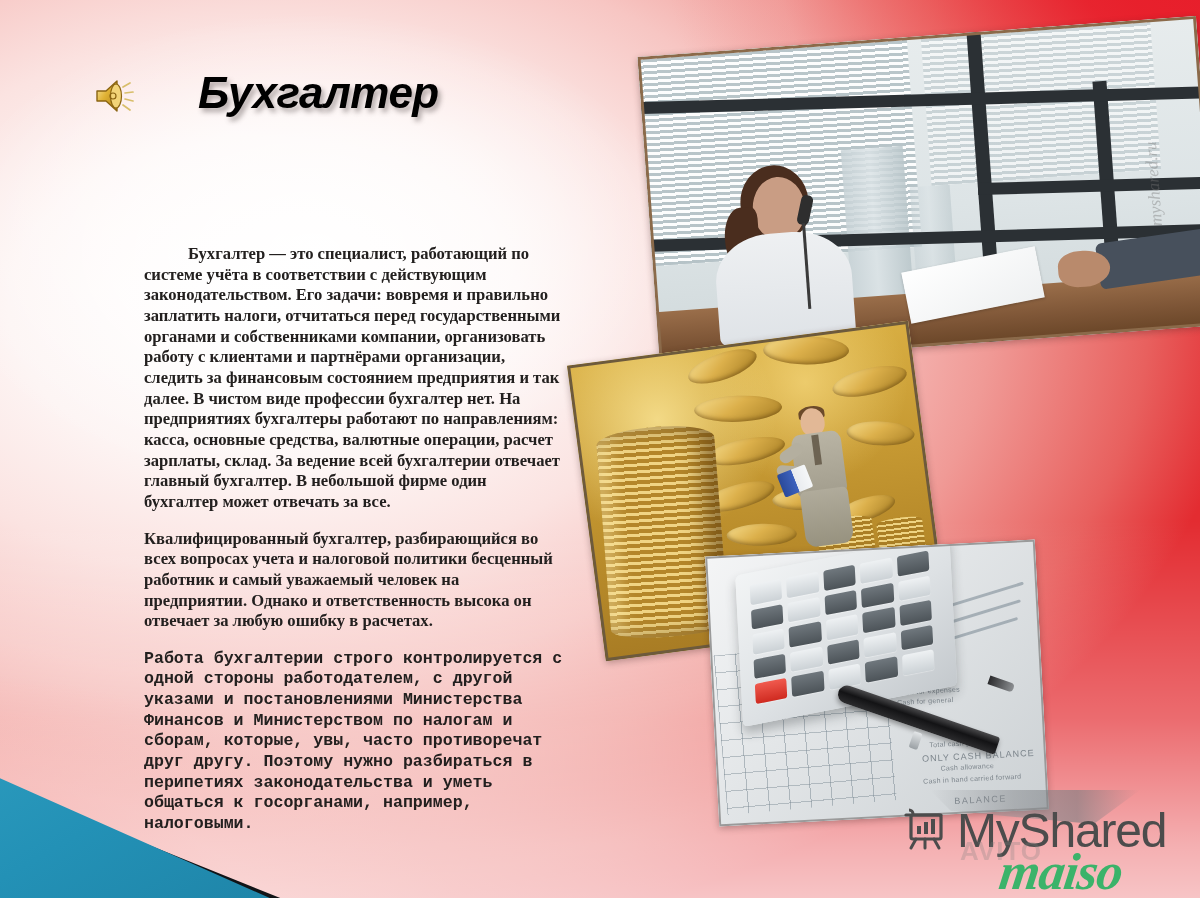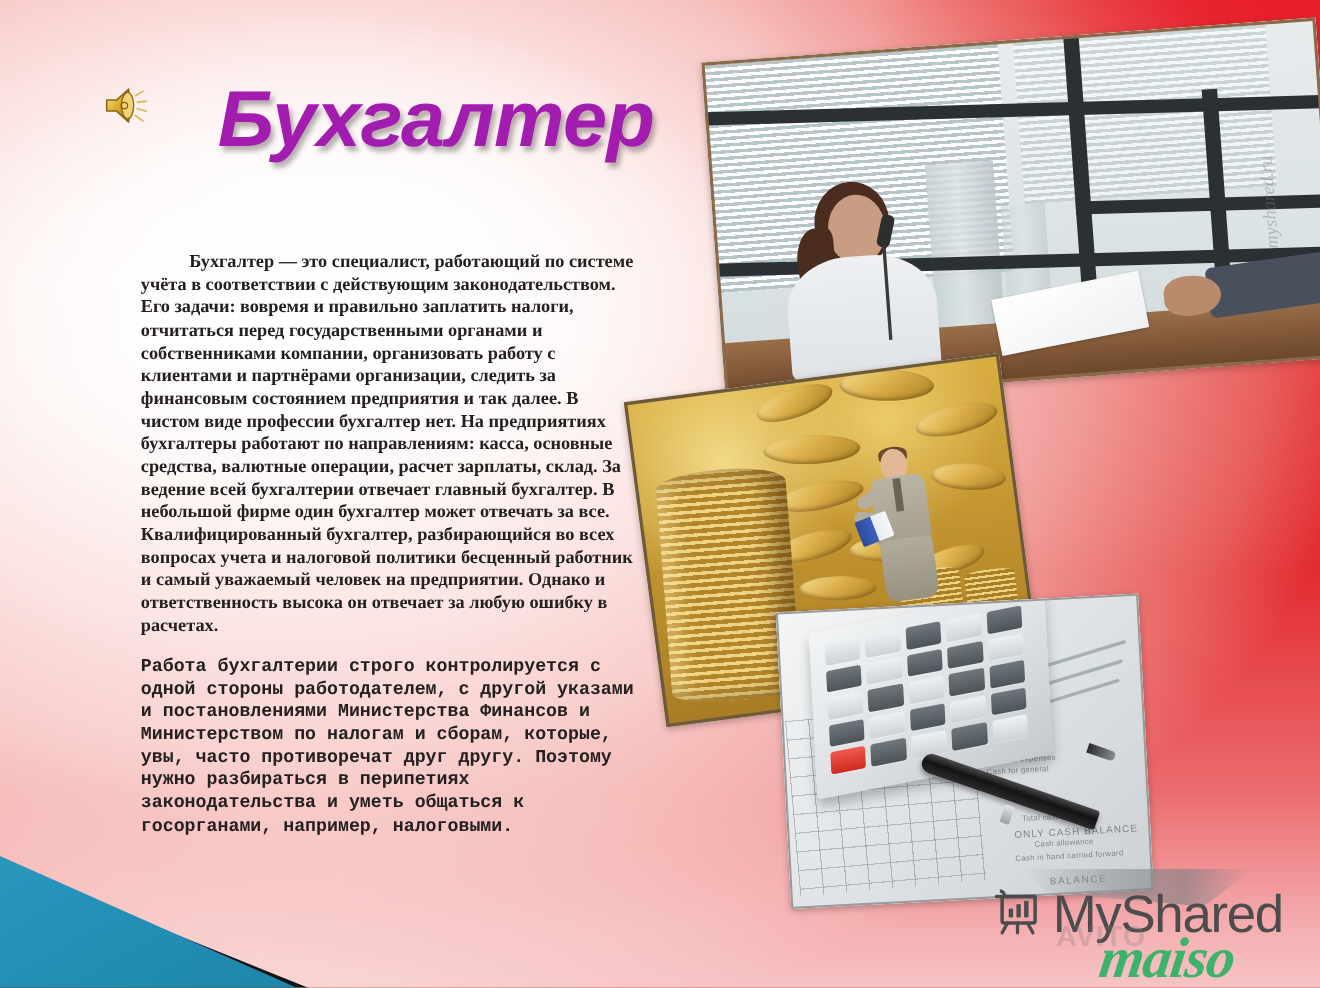--- a/index.html
+++ b/index.html
@@ -91,40 +91,40 @@
     width: 46px; height: 44px;
   }
 
   
   .slide-title {
     position: absolute;
     left: 198px; top: 68px;
     font-family: "Liberation Sans", sans-serif;
     font-weight: bold;
     font-style: italic;
-    font-size: 72px;
+    font-size: 44px;
     letter-spacing: -0.5px;
-    color: #a21caf;
+    color: #000000;
     text-shadow: 3px 4px 5px rgba(90,80,80,0.45);
     white-space: nowrap;
   }
 
   
   .body-text {
     position: absolute;
     left: 128px; top: 228px;
     width: 452px;
     font-family: "Liberation Serif", serif;
     font-weight: bold;
     font-size: 16.6px;
     line-height: 1.245;
     color: #23201f;
     text-align: left;
   }
-  .body-text p { margin: 0; }
+  .body-text p { margin: 16px; }
   .body-text p.indent { text-indent: 44px; }
   .body-text p.gap { margin-top: 17px; font-family: Liberation Mono, monospace; }
 
   
   .photo {
     position: absolute;
     overflow: hidden;
     background: #cfcfcf;
     box-shadow: 0 2px 7px rgba(60,30,30,0.33);
   }

